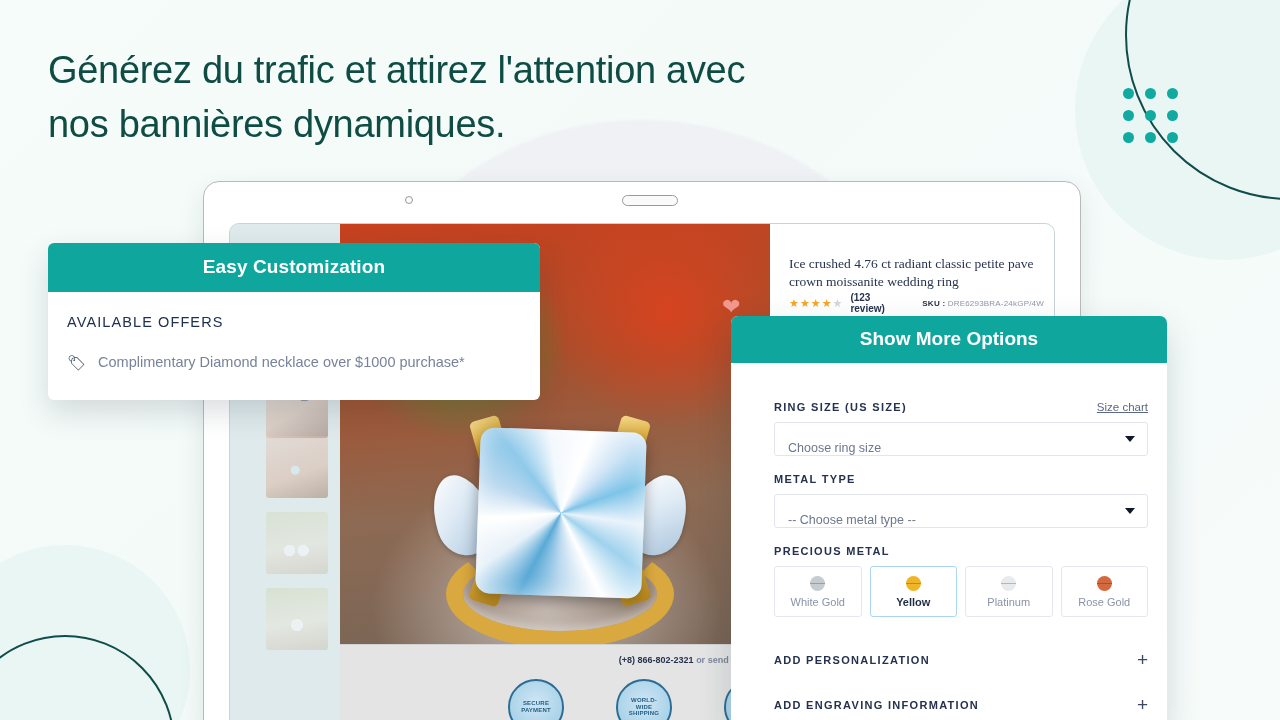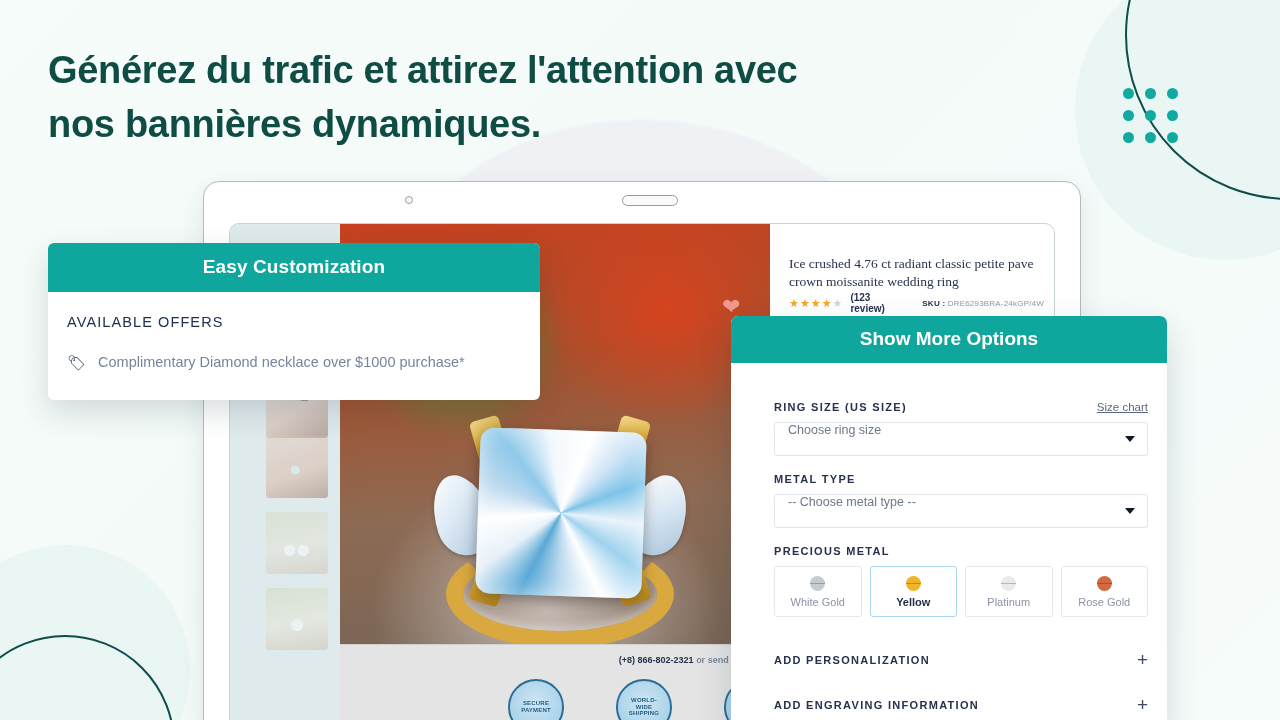--- a/index.html
+++ b/index.html
@@ -68,21 +68,21 @@
     background: #11a9a0; border-radius: 50%;
   }
 
   
   #headline {
     position: absolute;
     left: 48px; top: 44px;
     width: 860px;
     font-size: 38px;
     line-height: 1.42;
-    font-weight: 700;
+    font-weight: 400;
     color: #0f4c44;
     letter-spacing: -0.3px;
   }
   #headline .line { display: block; white-space: nowrap; }
 
   
   #tablet {
     position: absolute;
     left: 203px; top: 181px;
     width: 878px; height: 580px;
@@ -311,21 +311,21 @@
     font-size: 11px; font-weight: 700; color: #25314d; letter-spacing: 1.3px;
   }
   #size-chart-link {
     font-size: 11.5px; color: #5b6880; text-decoration: underline;
   }
   .select-box {
     position: relative;
     height: 34px;
     border: 1px solid #e2e6ec;
     border-radius: 3px;
-    display: flex; align-items: flex-start;
+    display: flex; align-items: flex-end;
     padding: 0 30px 0 13px;
     font-size: 12.5px; color: #6d788d;
     background: #fff;
     margin-bottom: 17px;
   }
   .select-caret {
     position: absolute; right: 12px; top: 50%;
     transform: translateY(-50%);
     width: 0; height: 0;
     border-left: 5px solid transparent;

